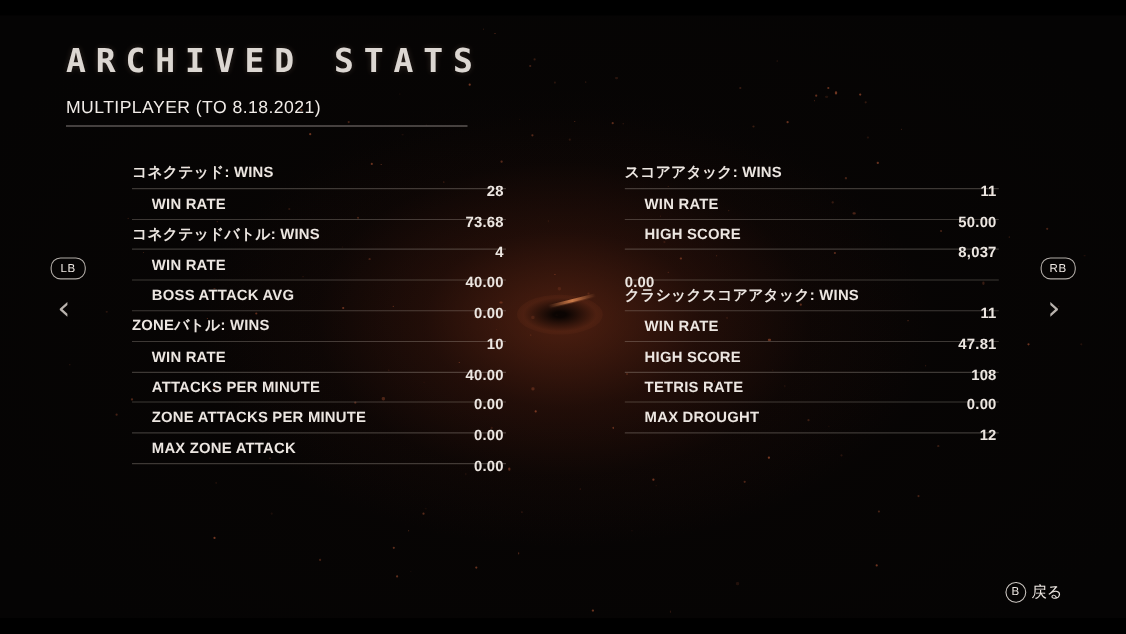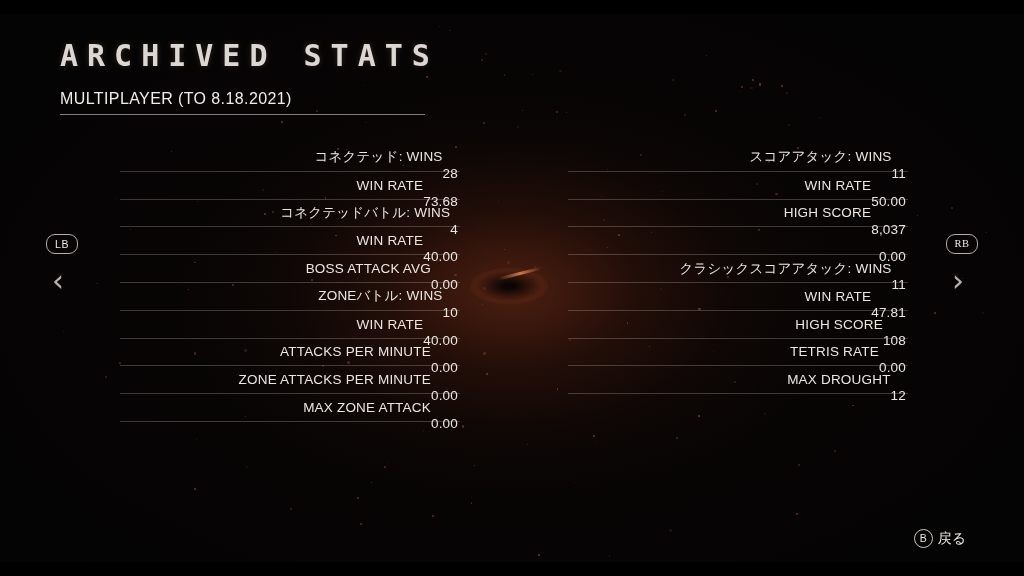--- a/index.html
+++ b/index.html
@@ -105,27 +105,28 @@
     z-index: 10;
     width: 340px;
   }
   .col.left { left: 120px; }
   .col.right { left: 568px; }
 
   .row {
     position: relative;
     display: flex;
     align-items: center;
-    justify-content: flex-end;
+    justify-content: space-between;
     height: 26.8px;
     padding: 0 2px 0 0;
     border-bottom: 1px solid rgba(190,178,170,0.30);
     color: #ece6e1;
     font-size: 13.5px;
     letter-spacing: 0.2px;
+    font-weight: bold;
   }
   .row .label {
     white-space: nowrap;
     overflow: hidden;
     text-overflow: ellipsis;
   }
   .row.sub .label { padding-left: 18px; }
   .row .value {
     white-space: nowrap;
     text-align: right;
@@ -141,21 +142,21 @@
     height: 18px;
     border: 1px solid rgba(235,228,222,0.75);
     border-radius: 9px;
     color: #efe9e4;
     font-size: 10.5px;
     line-height: 18px;
     text-align: center;
     letter-spacing: 0.5px;
   }
   .shoulder.lb { left: 46px; top: 234px; }
-  .shoulder.rb { left: 946px; top: 234px; font-family: Liberation Serif, serif; }
+  .shoulder.rb { left: 946px; top: 234px; }
 
   .arrow {
     position: absolute;
     z-index: 12;
     color: #d9d2cc;
     font-size: 30px;
     line-height: 30px;
     opacity: 0.85;
     font-family: "DejaVu Sans", sans-serif;
   }

